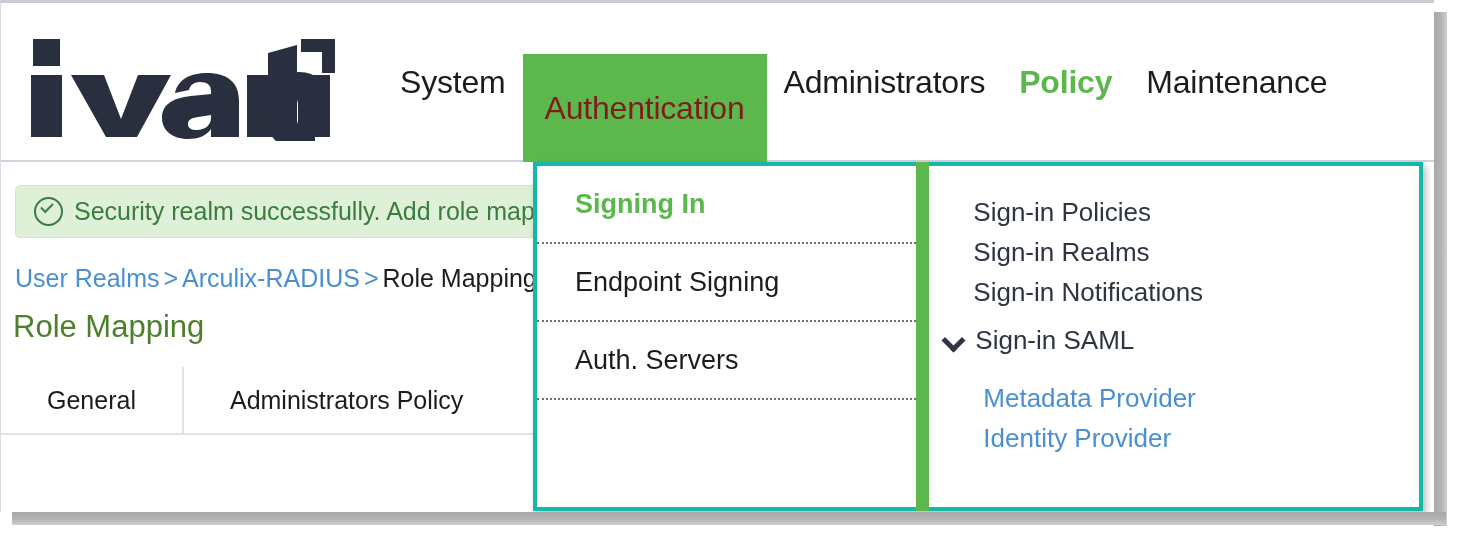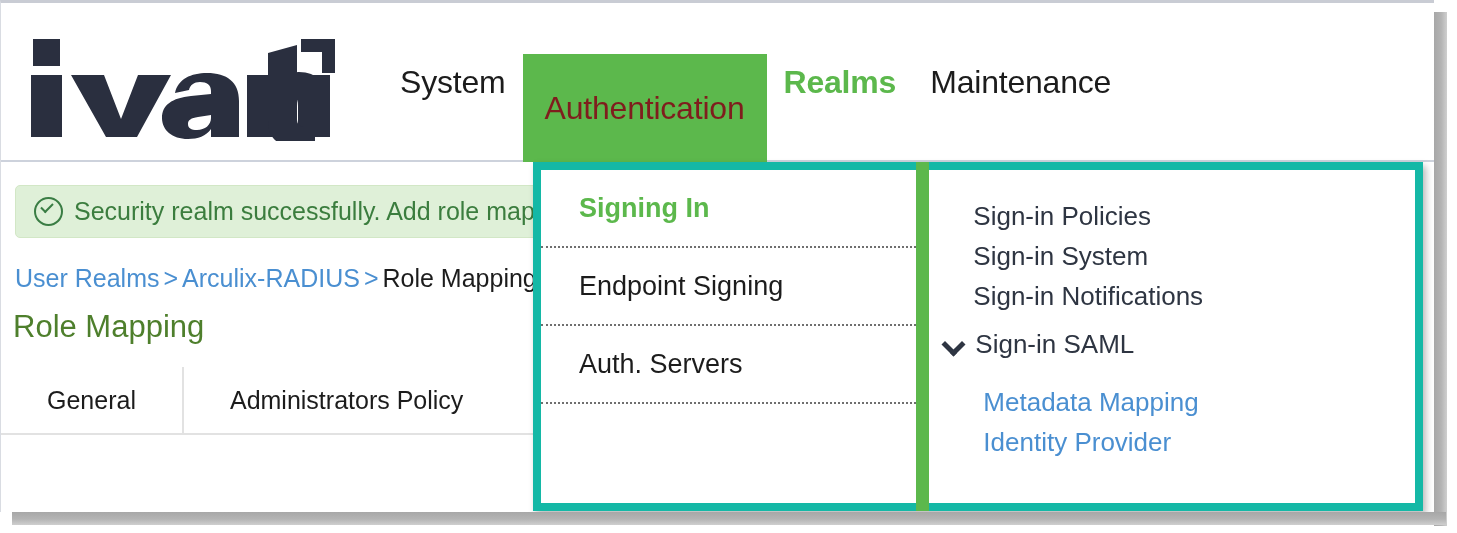--- a/index.html
+++ b/index.html
@@ -195,21 +195,21 @@
     left: 532px;
     top: 159px;
     width: 890px;
     height: 349px;
     display: flex;
     z-index: 40;
     box-shadow: 3px 4px 7px rgba(0,0,0,0.28);
   }
   .dd-col {
     background: #ffffff;
-    border: 8px solid #14b8a6;
+    border: 4px solid #14b8a6;
     box-sizing: border-box;
   }
   .dd-col-left {
     width: 413px;
     border-right: none;
   }
   .dd-col-divider {
     width: 14px;
     background: #5cb84c;
   }
@@ -312,21 +312,22 @@
           <rect x="285" y="44" width="20" height="62"></rect>
 
           <path d="M276 8 h34 v34 h-13 v-21 h-21 z"></path>
         </g>
       </svg>
     </div>
 
     <div class="nav">
       <div class="nav-item">System</div>
       <div class="nav-item active">Authentication</div>
-      <div class="nav-item highlight">Realms</div>
+      <div class="nav-item">Administrators</div>
+      <div class="nav-item highlight">Policy</div>
       <div class="nav-item">Maintenance</div>
     </div>
   </div>
 
   <div class="page-body">
 
     <div class="alert">
       <span class="alert-icon"></span>
       <span class="alert-text">Security realm successfully. Add role map</span>
     </div>
@@ -350,30 +351,30 @@
       <div class="dd-item selected">Signing In</div>
       <div class="dd-item">Endpoint Signing</div>
       <div class="dd-item">Auth. Servers</div>
       <div class="dd-item blank"></div>
     </div>
 
     <div class="dd-col-divider"></div>
 
     <div class="dd-col dd-col-right">
       <div class="dd-link">Sign-in Policies</div>
-      <div class="dd-link">Sign-in System</div>
+      <div class="dd-link">Sign-in Realms</div>
       <div class="dd-link">Sign-in Notifications</div>
 
       <div class="dd-link expandable">
         <span class="chevron"></span>
         <span>Sign-in SAML</span>
       </div>
 
       <div class="dd-sub-group">
-        <div class="dd-sub">Metadata Mapping</div>
+        <div class="dd-sub">Metadata Provider</div>
         <div class="dd-sub">Identity Provider</div>
       </div>
     </div>
 
   </div>
 
 </div>
 
 <div class="window-shadow-right"></div>
 <div class="window-shadow-bottom"></div>

